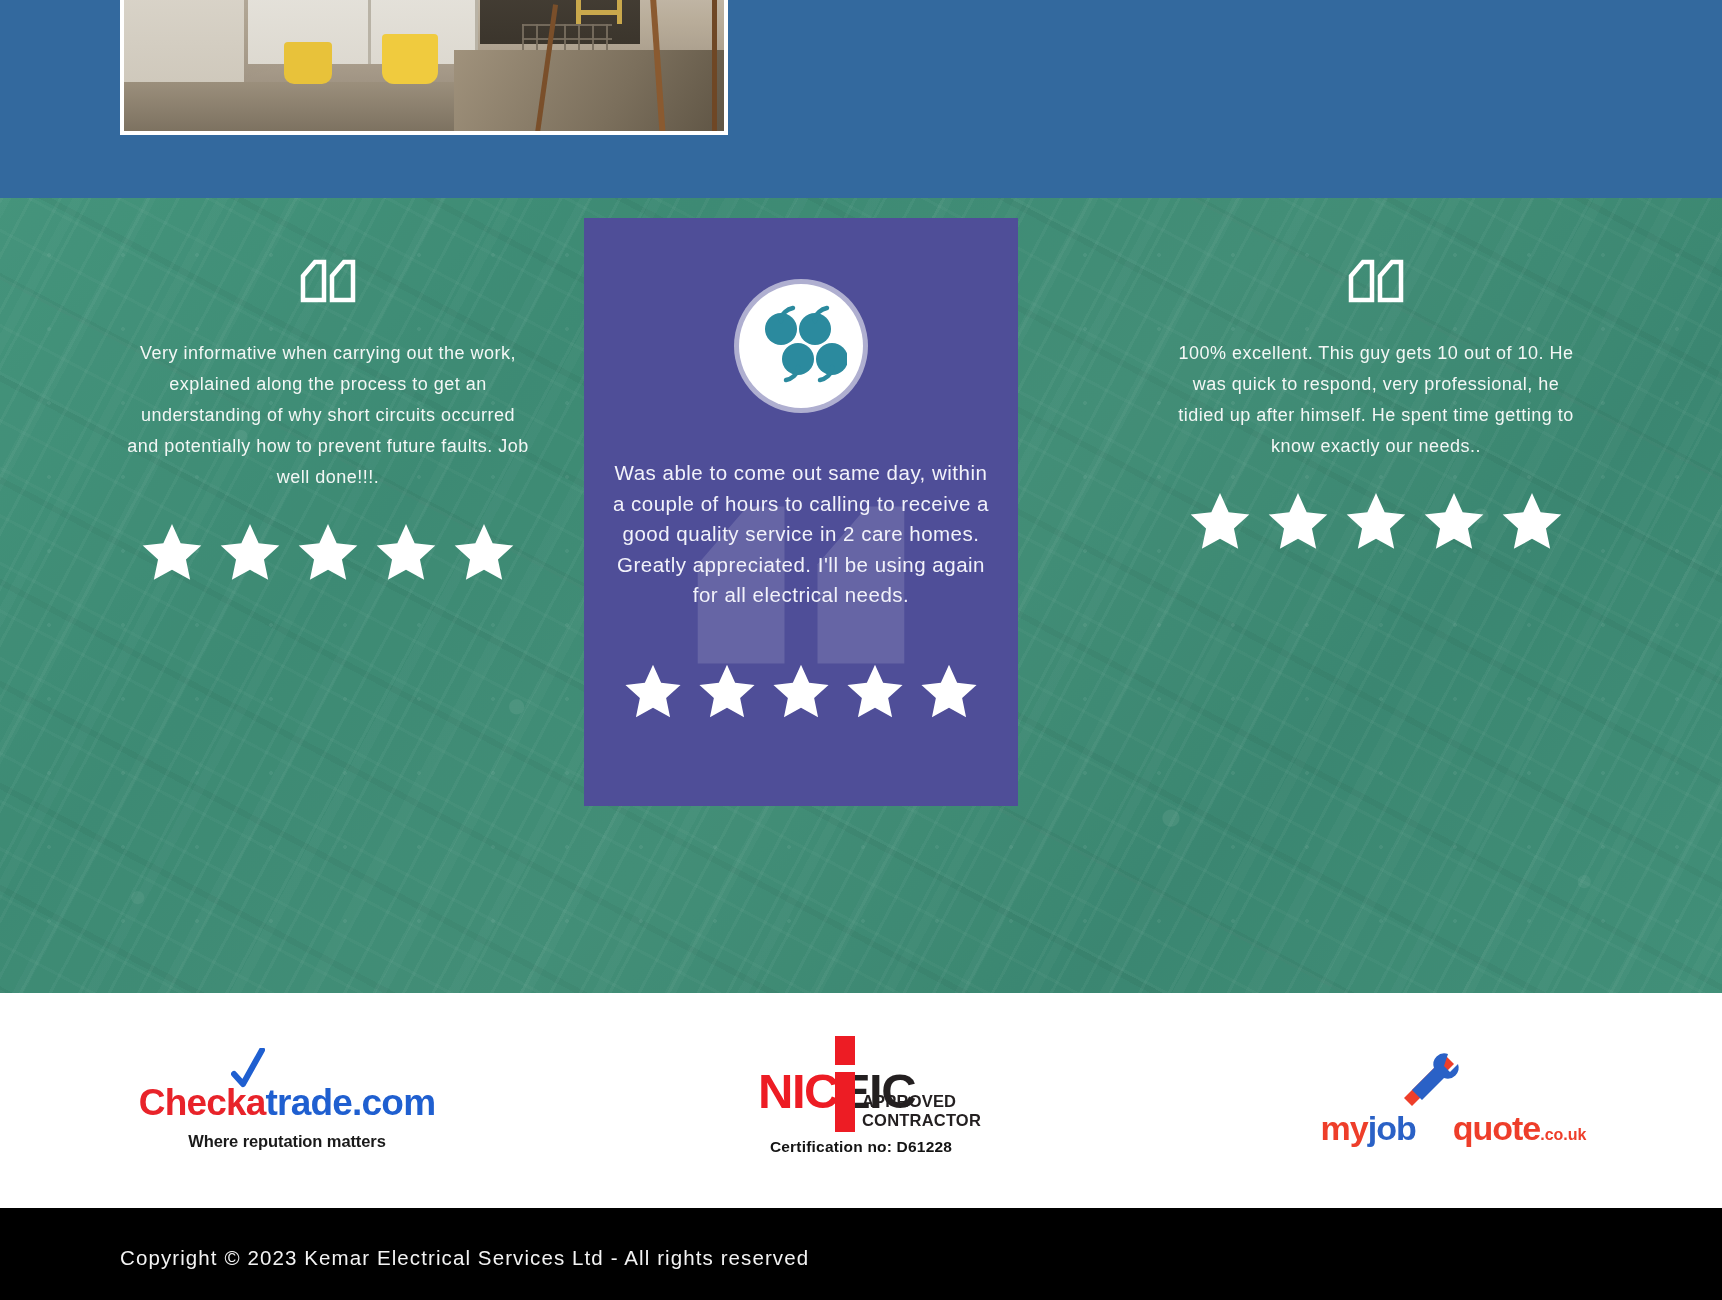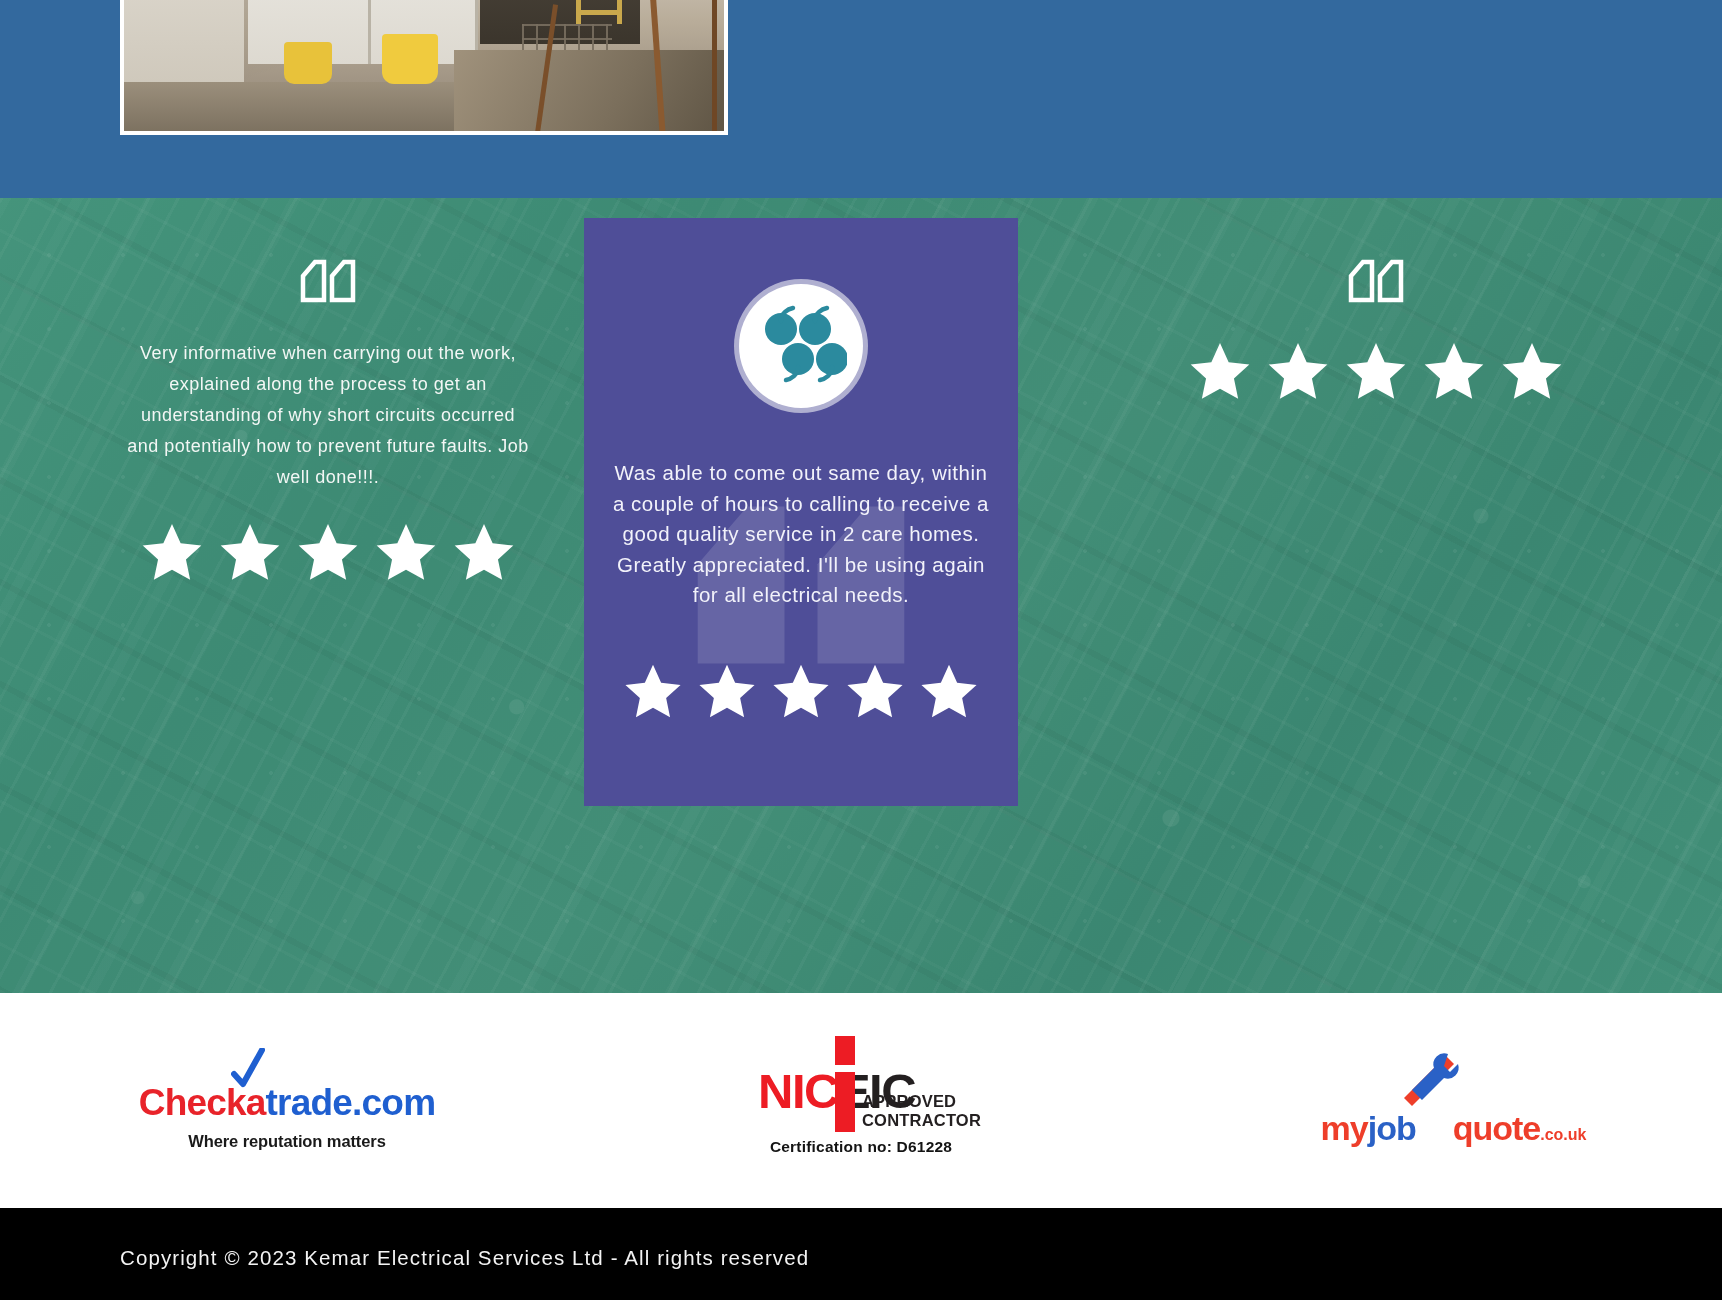--- a/index.html
+++ b/index.html
@@ -371,20 +371,21 @@
     </div>
   </div>
 
   <div class="card card-side card-right">
     <div class="quote-mark">
       <svg class="qm-svg" width="58" height="46" viewBox="0 0 58 46" aria-hidden="true">
         <path d="M4 18 L16 4 L25 4 L25 42 L4 42 Z" fill="none" stroke="#ffffff" stroke-width="4.5" stroke-linejoin="miter"></path>
         <path d="M33 18 L45 4 L54 4 L54 42 L33 42 Z" fill="none" stroke="#ffffff" stroke-width="4.5" stroke-linejoin="miter"></path>
       </svg>
     </div>
+    <p class="quote-text">100% excellent. This guy gets 10 out of 10. He was quick to respond, very professional, he tidied up after himself. He spent time getting to know exactly our needs..</p>
     <div class="stars">
       <svg class="star-svg" width="70" height="67" viewBox="0 0 24 24">
           <path fill="#ffffff" d="M12 1.8l3.1 6.9 7.4.8-5.5 5 1.5 7.3L12 18.2 5.5 21.8 7 14.5 1.5 9.5l7.4-.8z"></path>
         </svg>
       <svg class="star-svg" width="70" height="67" viewBox="0 0 24 24">
           <path fill="#ffffff" d="M12 1.8l3.1 6.9 7.4.8-5.5 5 1.5 7.3L12 18.2 5.5 21.8 7 14.5 1.5 9.5l7.4-.8z"></path>
         </svg>
       <svg class="star-svg" width="70" height="67" viewBox="0 0 24 24">
           <path fill="#ffffff" d="M12 1.8l3.1 6.9 7.4.8-5.5 5 1.5 7.3L12 18.2 5.5 21.8 7 14.5 1.5 9.5l7.4-.8z"></path>
         </svg>

